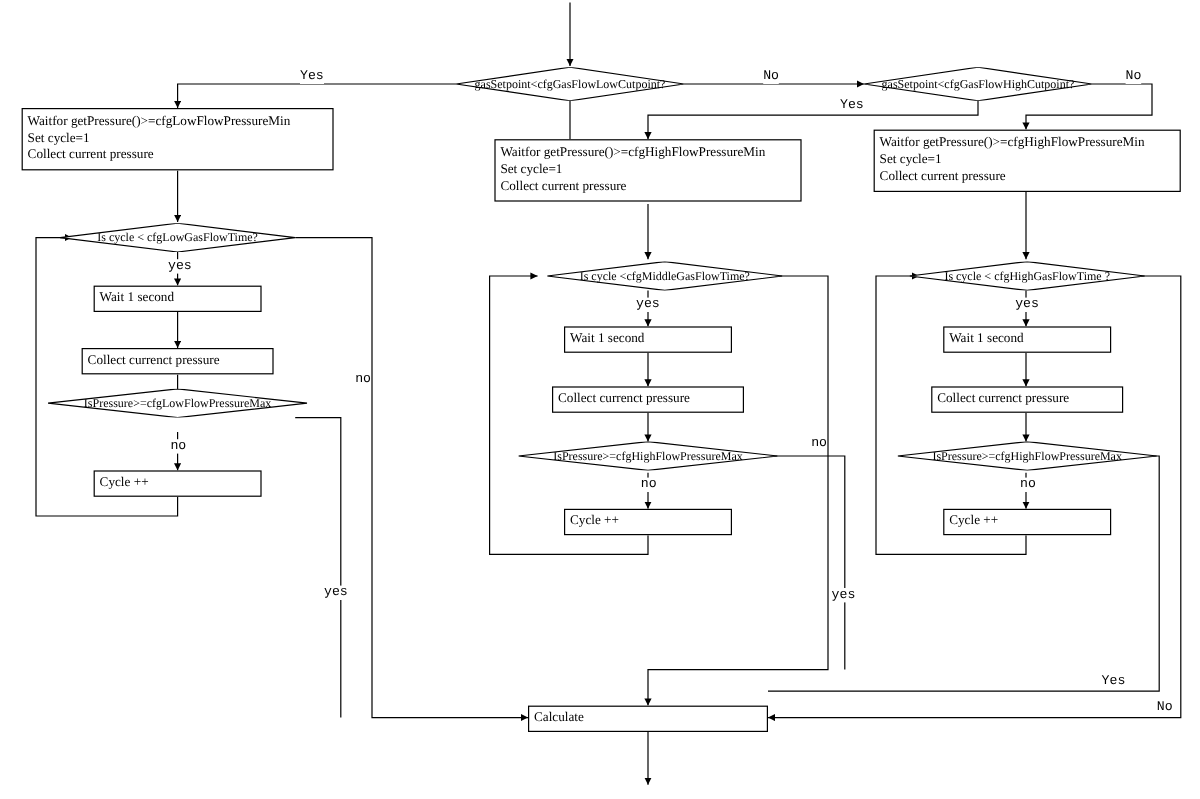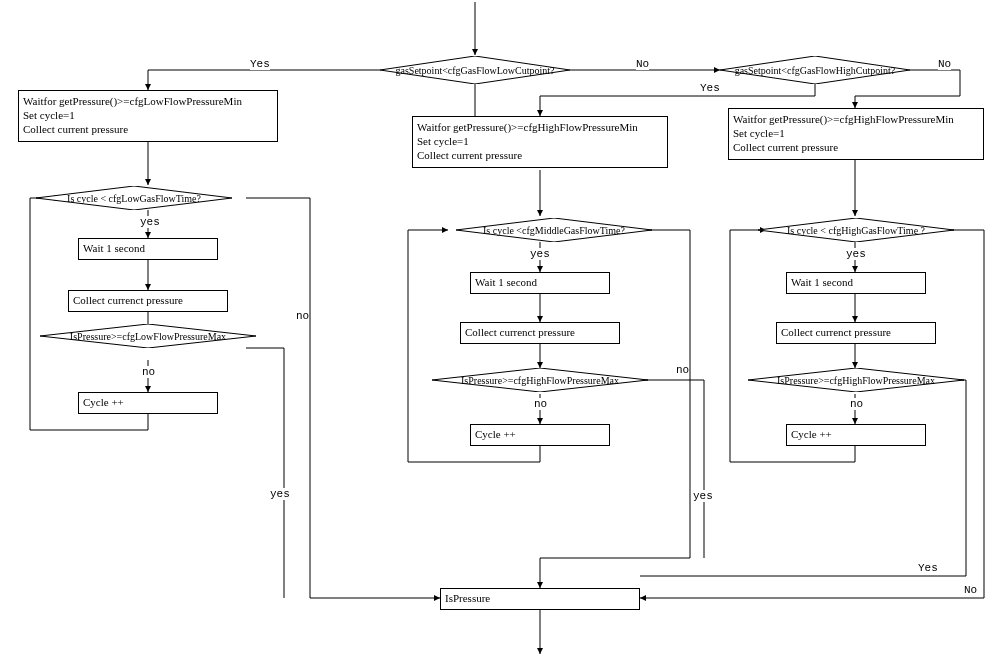--- a/index.html
+++ b/index.html
@@ -128,21 +128,21 @@
 <span class="lbl" style="left:250px; top:58px;">Yes</span>
 <span class="lbl" style="left:636px; top:58px;">No</span>
 <span class="lbl" style="left:700px; top:82px;">Yes</span>
 <span class="lbl" style="left:938px; top:58px;">No</span>
 
 <div class="box multi" style="left:18px; top:90px; width:260px; height:52px;">
   <div>Waitfor getPressure()&gt;=cfgLowFlowPressureMin</div>
   <div>Set cycle=1</div>
   <div>Collect current pressure</div>
 </div>
-<div class="diamond" style="left:36px; top:186px; width:196px; height:24px;">
+<div class="diamond" style="left:50px; top:186px; width:196px; height:24px;">
   <svg width="196" height="24" style="position:absolute;top:0;left:0;">
       <polygon points="0,12 98,0 196,12 98,24" fill="#fff" stroke="#000"></polygon>
     </svg>
   <span class="diamond-text">Is cycle &lt;  cfgLowGasFlowTime?</span>
 </div>
 <span class="lbl" style="left:140px; top:216px;">yes</span>
 <div class="box" style="left:78px; top:238px; width:140px; height:22px;">
   <span>Wait  1  second</span>
 </div>
 <div class="box" style="left:68px; top:290px; width:160px; height:22px;">
@@ -217,14 +217,14 @@
   <span class="diamond-text">IsPressure&gt;=cfgHighFlowPressureMax</span>
 </div>
 <span class="lbl" style="left:850px; top:398px;">no</span>
 <div class="box" style="left:786px; top:424px; width:140px; height:22px;">
   <span>Cycle ++</span>
 </div>
 <span class="lbl" style="left:918px; top:562px;">Yes</span>
 <span class="lbl" style="left:964px; top:584px;">No</span>
 
 <div class="box" style="left:440px; top:588px; width:200px; height:22px;">
-  <span>IsPressure</span>
+  <span>Calculate</span>
 </div>
 
 </body></html>

